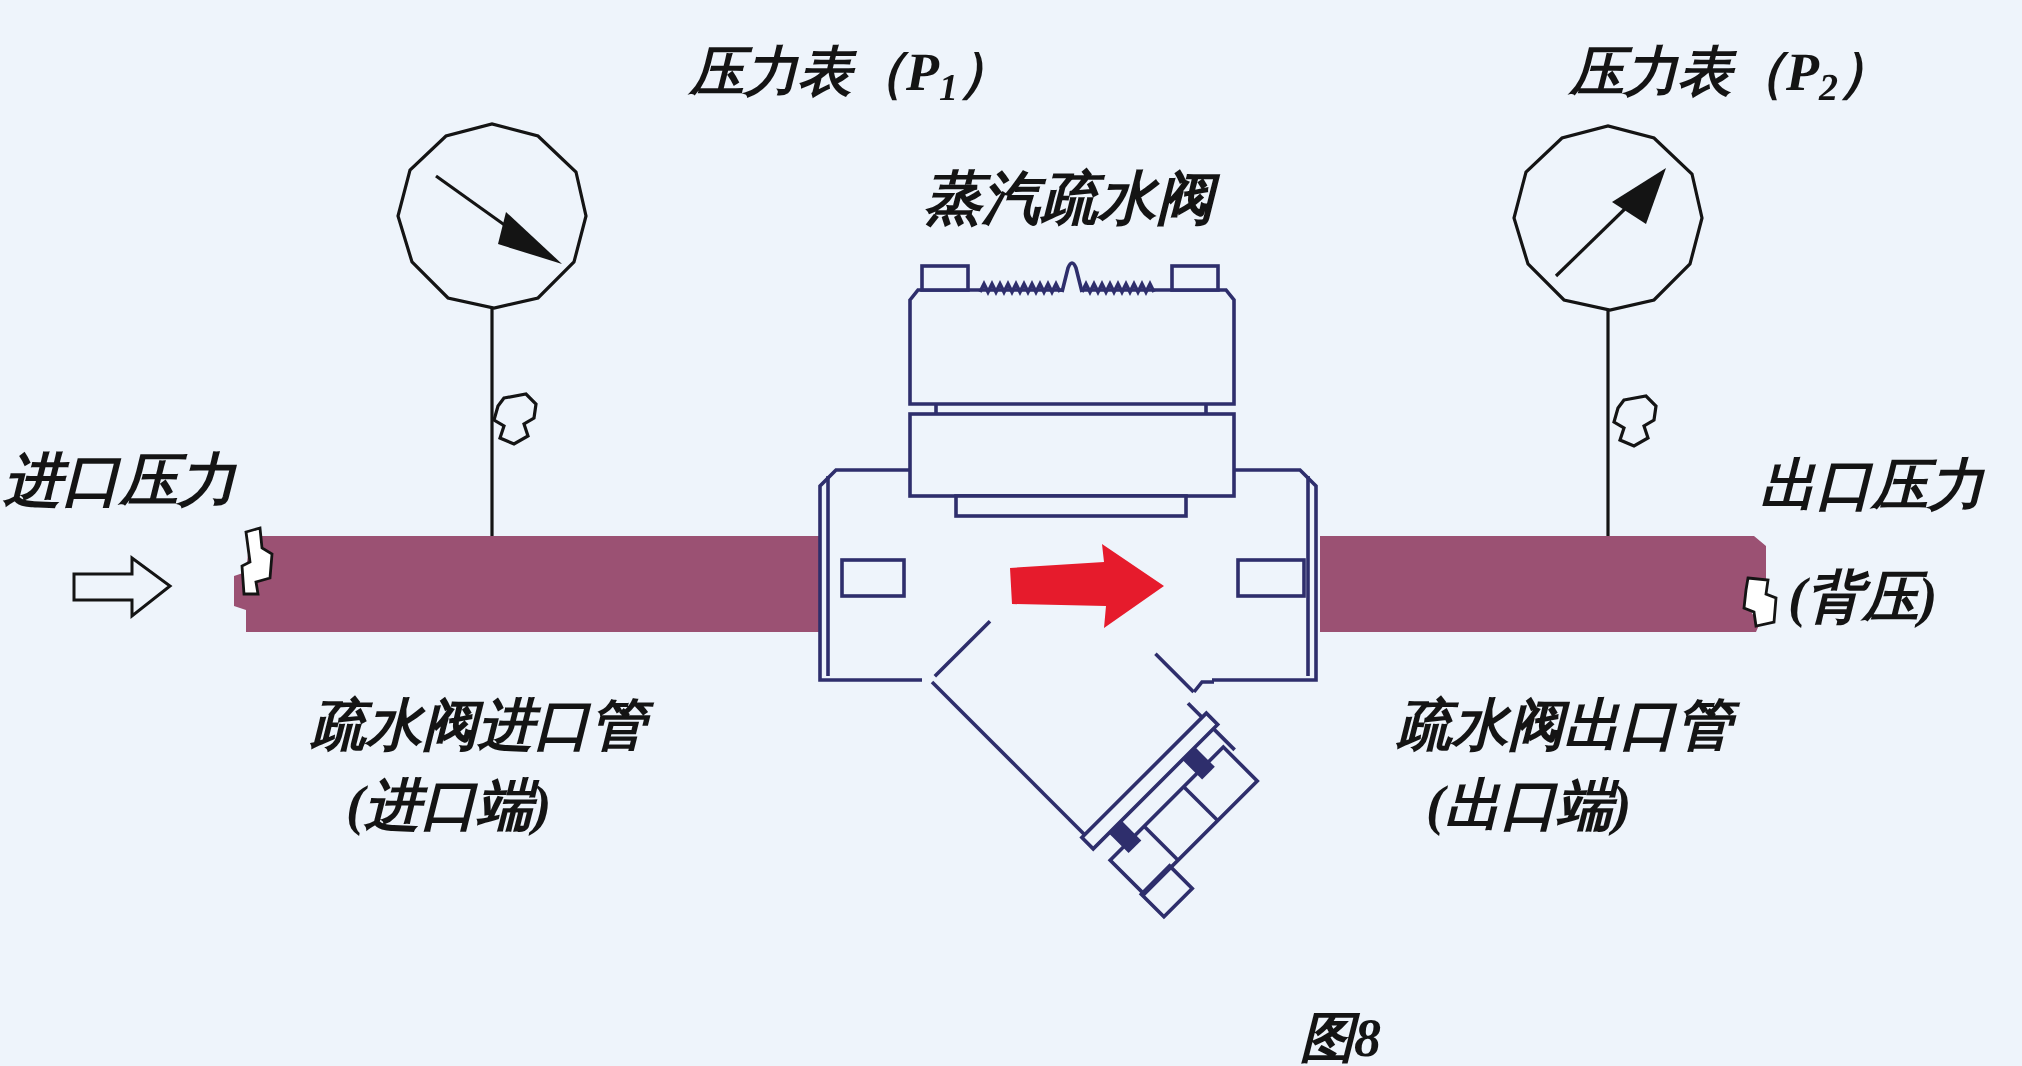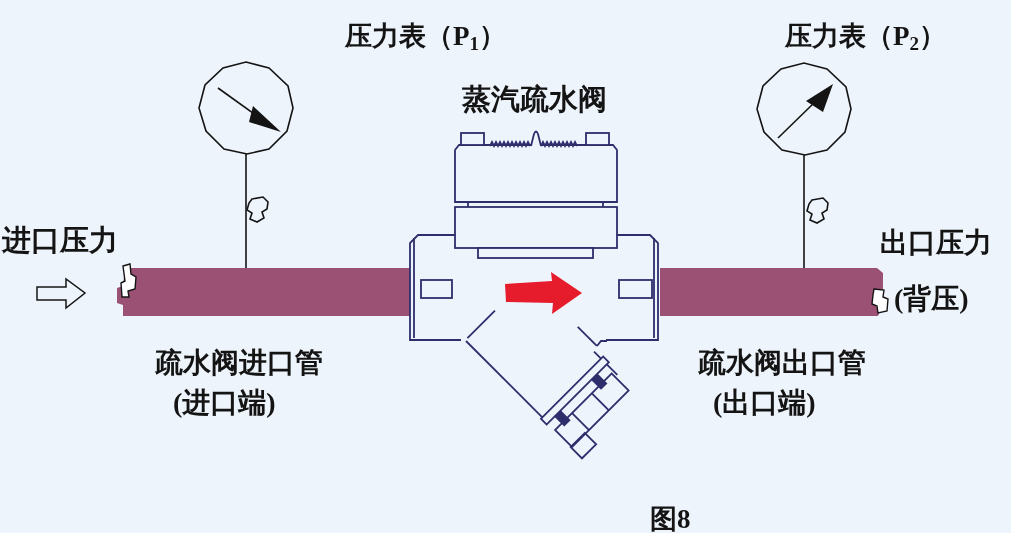--- a/index.html
+++ b/index.html
@@ -1,20 +1,20 @@
 <!DOCTYPE html>
 <html style="--background: #eef4fb; --line: #2e2e6c; --ink: #141414; --pipe: #9b5173; --arrow_red: #e61b2c; --notch: #ffffff;"><head>
 <meta charset="utf-8">
 <style>
   :root{
     --background:#eef4fb; --line:#2e2e6c; --ink:#141414;
     --pipe:#9b5173; --arrow_red:#e61b2c; --notch:#ffffff;
   }
   html,body{margin:0;padding:0;background:var(--background);}
-  .stage{position:relative;width:1011px;height:533px;background:var(--background);overflow:hidden;}
+  .stage{position:relative;width:1011px;height:533px;background:var(--background);overflow:hidden;font-style:italic;}
   svg{display:block;}
   .lbl{font-family:"Liberation Serif","DejaVu Serif",serif;font-weight:bold;fill:var(--ink);}
   .navy{stroke:var(--line);fill:none;stroke-width:1.8;}
   .navyfill{stroke:var(--line);fill:var(--background);stroke-width:1.8;}
   .blackline{stroke:var(--ink);fill:none;stroke-width:1.6;}
   .blackfill{stroke:var(--ink);fill:var(--background);stroke-width:1.6;}
 </style>
 </head>
 <body>
 

